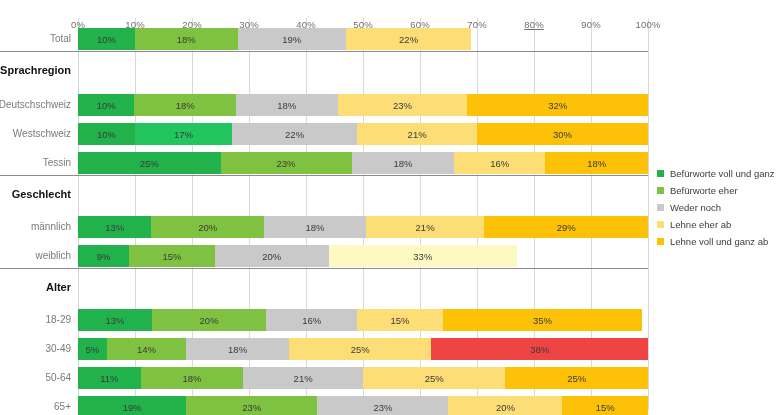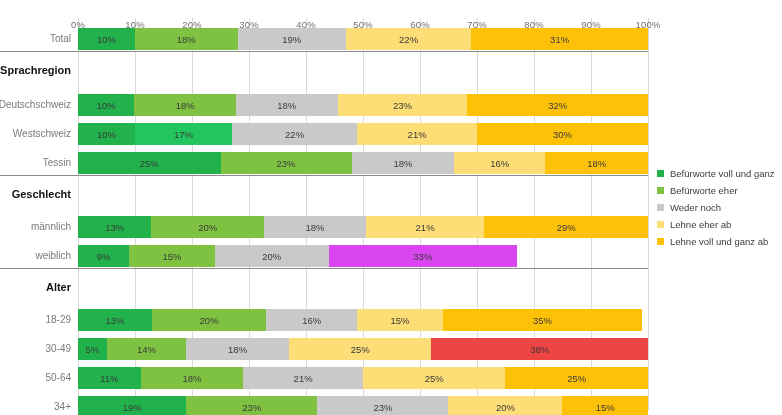--- a/index.html
+++ b/index.html
@@ -134,21 +134,20 @@
       </div>
 
     <div class="rows">
         <div class="row" style="top: 10px; height: 22px;">
           <div class="row-label" style="top: 6px; color: rgb(122, 122, 122);">Total</div>
           <div class="bar" style="width: 570px;">
             <div class="seg" style="width: 57px; background: rgb(34, 178, 76);">10%</div>
             <div class="seg" style="width: 102.6px; background: rgb(127, 194, 65);">18%</div>
             <div class="seg" style="width: 108.3px; background: rgb(201, 201, 201);">19%</div>
             <div class="seg" style="width: 125.4px; background: rgb(252, 221, 118);">22%</div>
-            <div class="seg" style="width: 176.7px; background: rgb(253, 193, 8);">31%</div>
           </div>
         </div>
         <div class="row group" style="top: 44px; height: 16px;">
           <div class="row-label" style="top: 3px; color: rgb(17, 17, 17); padding-left: 44px;">Sprachregion</div>
         </div>
         <div class="row" style="top: 76px; height: 22px;">
           <div class="row-label" style="top: 6px; color: rgb(122, 122, 122);">Deutschschweiz</div>
           <div class="bar" style="width: 570px;">
             <div class="seg" style="width: 57px; background: rgb(34, 178, 76);">10%</div>
             <div class="seg" style="width: 102.6px; background: rgb(127, 194, 65);">18%</div>
@@ -189,21 +188,21 @@
             <div class="seg" style="width: 119.7px; background: rgb(252, 221, 118);">21%</div>
             <div class="seg" style="width: 165.3px; background: rgb(253, 193, 8);">29%</div>
           </div>
         </div>
         <div class="row" style="top: 227px; height: 22px;">
           <div class="row-label" style="top: 6px; color: rgb(122, 122, 122);">weiblich</div>
           <div class="bar" style="width: 570px;">
             <div class="seg" style="width: 51.3px; background: rgb(34, 178, 76);">9%</div>
             <div class="seg" style="width: 85.5px; background: rgb(127, 194, 65);">15%</div>
             <div class="seg" style="width: 114px; background: rgb(201, 201, 201);">20%</div>
-            <div class="seg" style="width: 188.1px; background: #d946ef;">33%</div>
+            <div class="seg" style="width: 188.1px; background: #fef9c3;">33%</div>
           </div>
         </div>
         <div class="row group" style="top: 261px; height: 16px;">
           <div class="row-label" style="top: 3px; color: rgb(17, 17, 17);">Alter</div>
         </div>
         <div class="row" style="top: 291px; height: 22px;">
           <div class="row-label" style="top: 6px; color: rgb(122, 122, 122);">18-29</div>
           <div class="bar" style="width: 570px;">
             <div class="seg" style="width: 74.1px; background: rgb(34, 178, 76);">13%</div>
             <div class="seg" style="width: 114px; background: rgb(127, 194, 65);">20%</div>
@@ -226,21 +225,21 @@
           <div class="row-label" style="top: 6px; color: rgb(122, 122, 122);">50-64</div>
           <div class="bar" style="width: 570px;">
             <div class="seg" style="width: 62.7px; background: rgb(34, 178, 76);">11%</div>
             <div class="seg" style="width: 102.6px; background: rgb(127, 194, 65);">18%</div>
             <div class="seg" style="width: 119.7px; background: rgb(201, 201, 201);">21%</div>
             <div class="seg" style="width: 142.5px; background: rgb(252, 221, 118);">25%</div>
             <div class="seg" style="width: 142.5px; background: rgb(253, 193, 8);">25%</div>
           </div>
         </div>
         <div class="row" style="top: 378px; height: 22px;">
-          <div class="row-label" style="top: 6px; color: rgb(122, 122, 122);">34+</div>
+          <div class="row-label" style="top: 6px; color: rgb(122, 122, 122);">65+</div>
           <div class="bar" style="width: 570px;">
             <div class="seg" style="width: 108.3px; background: rgb(34, 178, 76);">19%</div>
             <div class="seg" style="width: 131.1px; background: rgb(127, 194, 65);">23%</div>
             <div class="seg" style="width: 131.1px; background: rgb(201, 201, 201);">23%</div>
             <div class="seg" style="width: 114px; background: rgb(252, 221, 118);">20%</div>
             <div class="seg" style="width: 85.5px; background: rgb(253, 193, 8);">15%</div>
           </div>
         </div>
         <div class="sep" style="top: 33px; left: -78px; width: 648px; background: rgb(140, 140, 140);"></div>
         <div class="sep" style="top: 157px; left: -78px; width: 648px; background: rgb(140, 140, 140);"></div>

